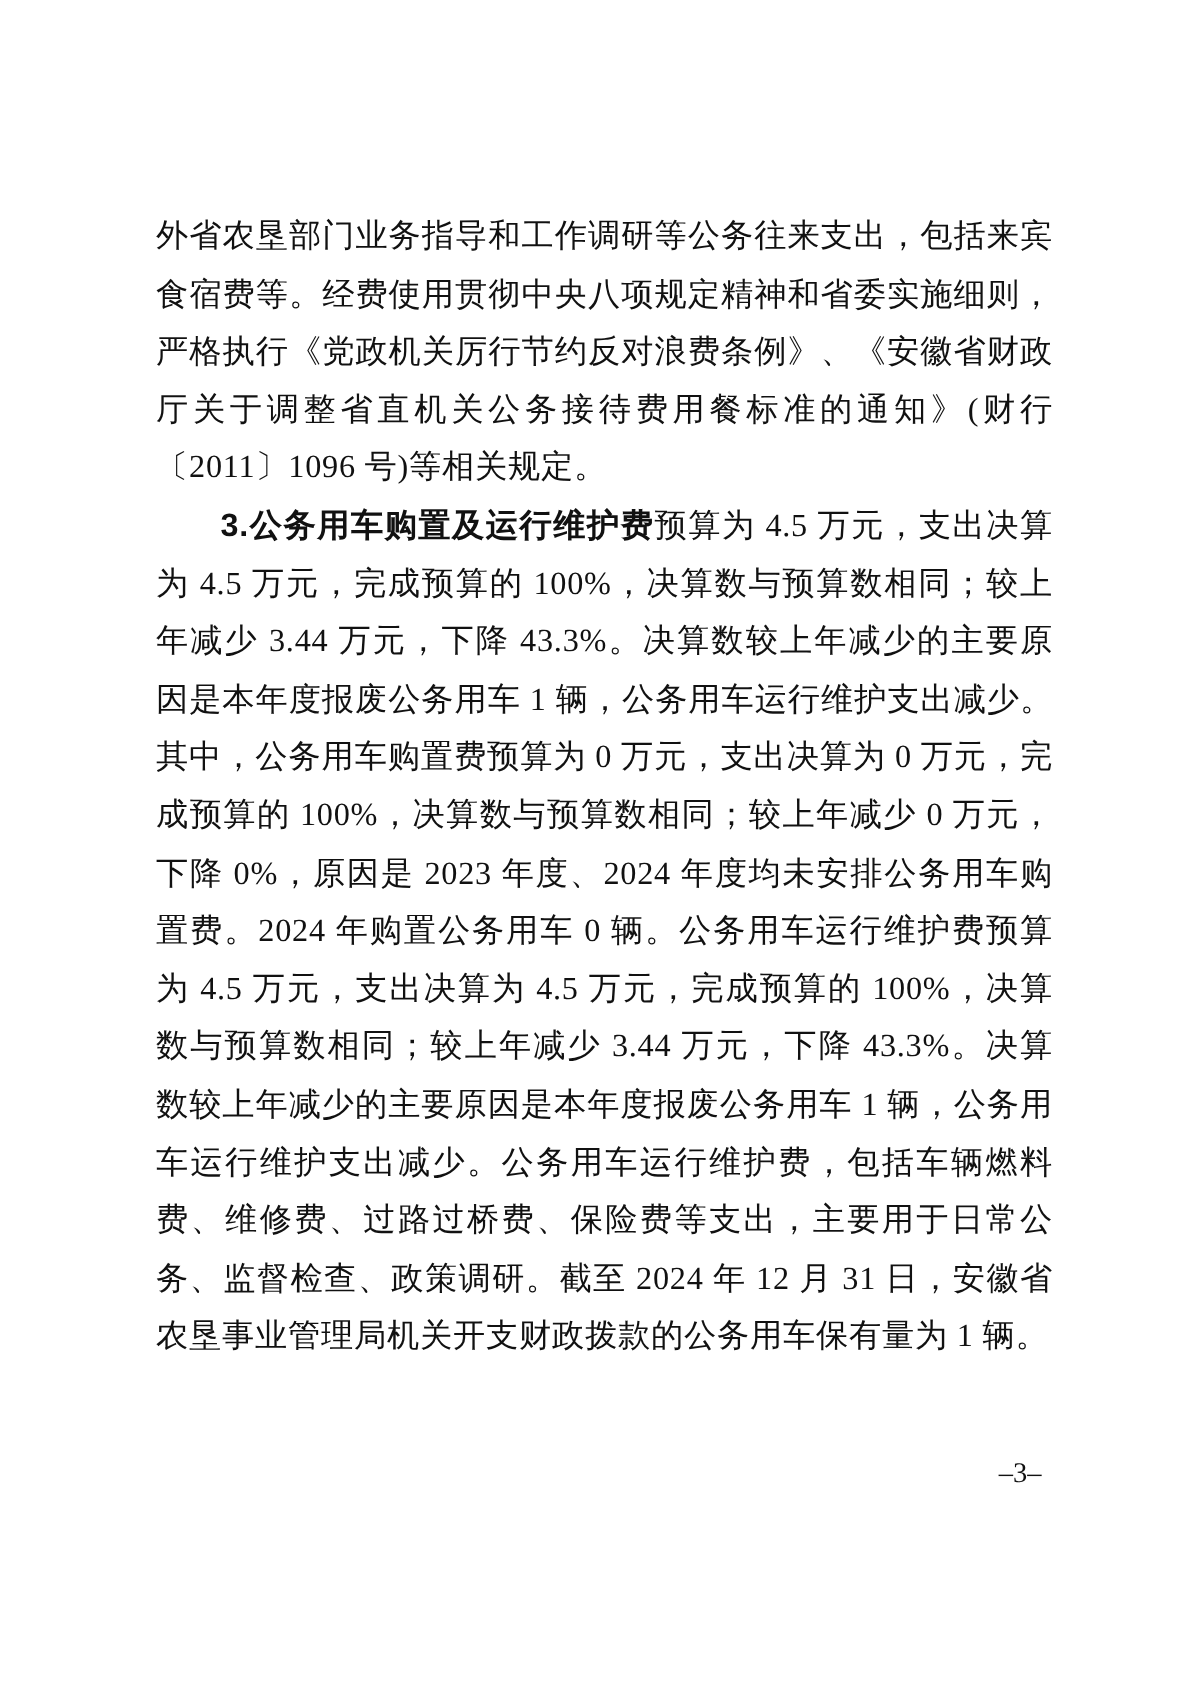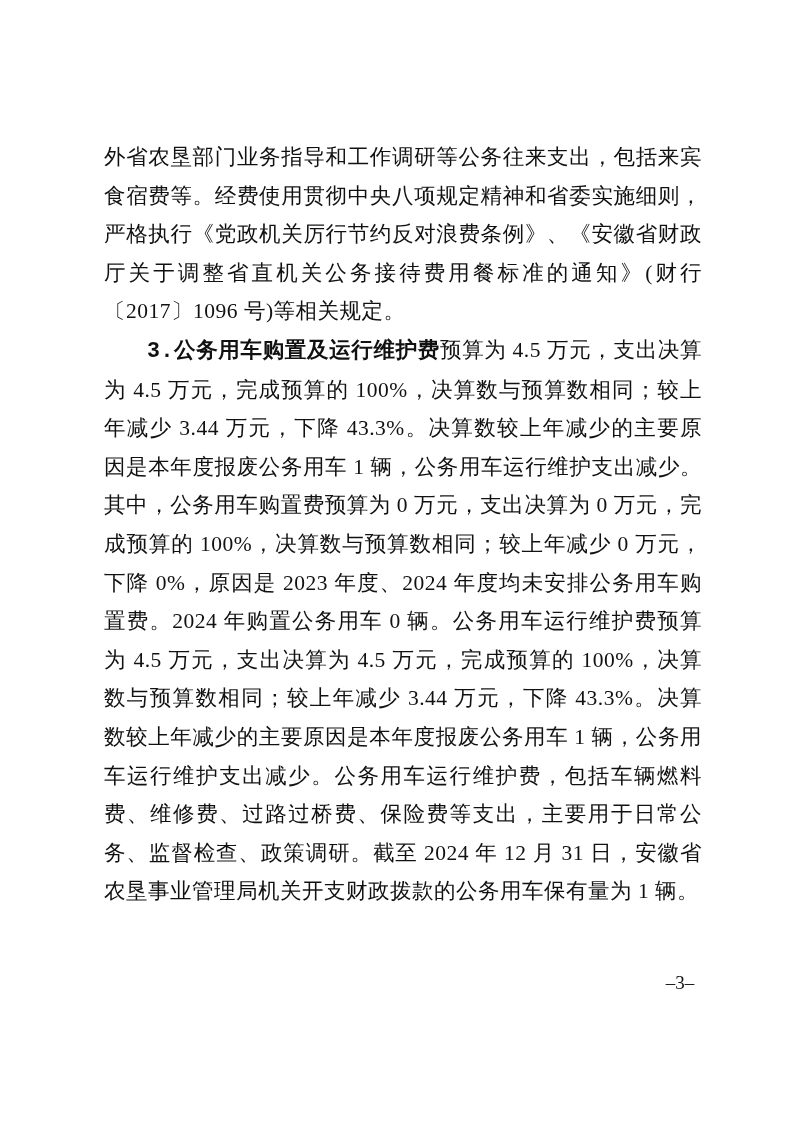--- a/index.html
+++ b/index.html
@@ -28,35 +28,35 @@
     font-size: 21.5px;
     line-height: 38.6px;
     text-align: justify;
     text-justify: inter-ideograph;
     letter-spacing: 0.5px;
   }
   .para.indent {
     text-indent: 2em;
   }
   .para .lead {
-    font-family: Liberation Mono, monospace;
+    font-family: Liberation Sans, sans-serif;
     font-weight: bold;
   }
   .page-number {
     position: absolute;
     left: 640px;
     top: 972px;
     width: 80px;
     text-align: center;
     font-size: 19px;
     color: #111111;
   }
 </style>
 </head>
 <body>
 
 <div class="page">
   <main class="content">
-    <p class="para"><span>外省农垦部门业务指导和工作调研等公务往来支出，包括来宾食宿费等。经费使用贯彻中央八项规定精神和省委实施细则，严格执行《党政机关厉行节约反对浪费条例》、《安徽省财政厅关于调整省直机关公务接待费用餐标准的通知》(财行〔2017〕1096 号)等相关规定。</span></p>
+    <p class="para"><span>外省农垦部门业务指导和工作调研等公务往来支出，包括来宾食宿费等。经费使用贯彻中央八项规定精神和省委实施细则，严格执行《党政机关厉行节约反对浪费条例》、《安徽省财政厅关于调整省直机关公务接待费用餐标准的通知》(财行〔2011〕1096 号)等相关规定。</span></p>
     <p class="para indent"><span class="lead">3.公务用车购置及运行维护费</span><span>预算为 4.5 万元，支出决算为 4.5 万元，完成预算的 100%，决算数与预算数相同；较上年减少 3.44 万元，下降 43.3%。决算数较上年减少的主要原因是本年度报废公务用车 1 辆，公务用车运行维护支出减少。其中，公务用车购置费预算为 0 万元，支出决算为 0 万元，完成预算的 100%，决算数与预算数相同；较上年减少 0 万元，下降 0%，原因是 2023 年度、2024 年度均未安排公务用车购置费。2024 年购置公务用车 0 辆。公务用车运行维护费预算为 4.5 万元，支出决算为 4.5 万元，完成预算的 100%，决算数与预算数相同；较上年减少 3.44 万元，下降 43.3%。决算数较上年减少的主要原因是本年度报废公务用车 1 辆，公务用车运行维护支出减少。公务用车运行维护费，包括车辆燃料费、维修费、过路过桥费、保险费等支出，主要用于日常公务、监督检查、政策调研。截至 2024 年 12 月 31 日，安徽省农垦事业管理局机关开支财政拨款的公务用车保有量为 1 辆。</span></p>
   </main>
   <footer class="page-number">–3–</footer>
 </div>
 
 </body></html>

